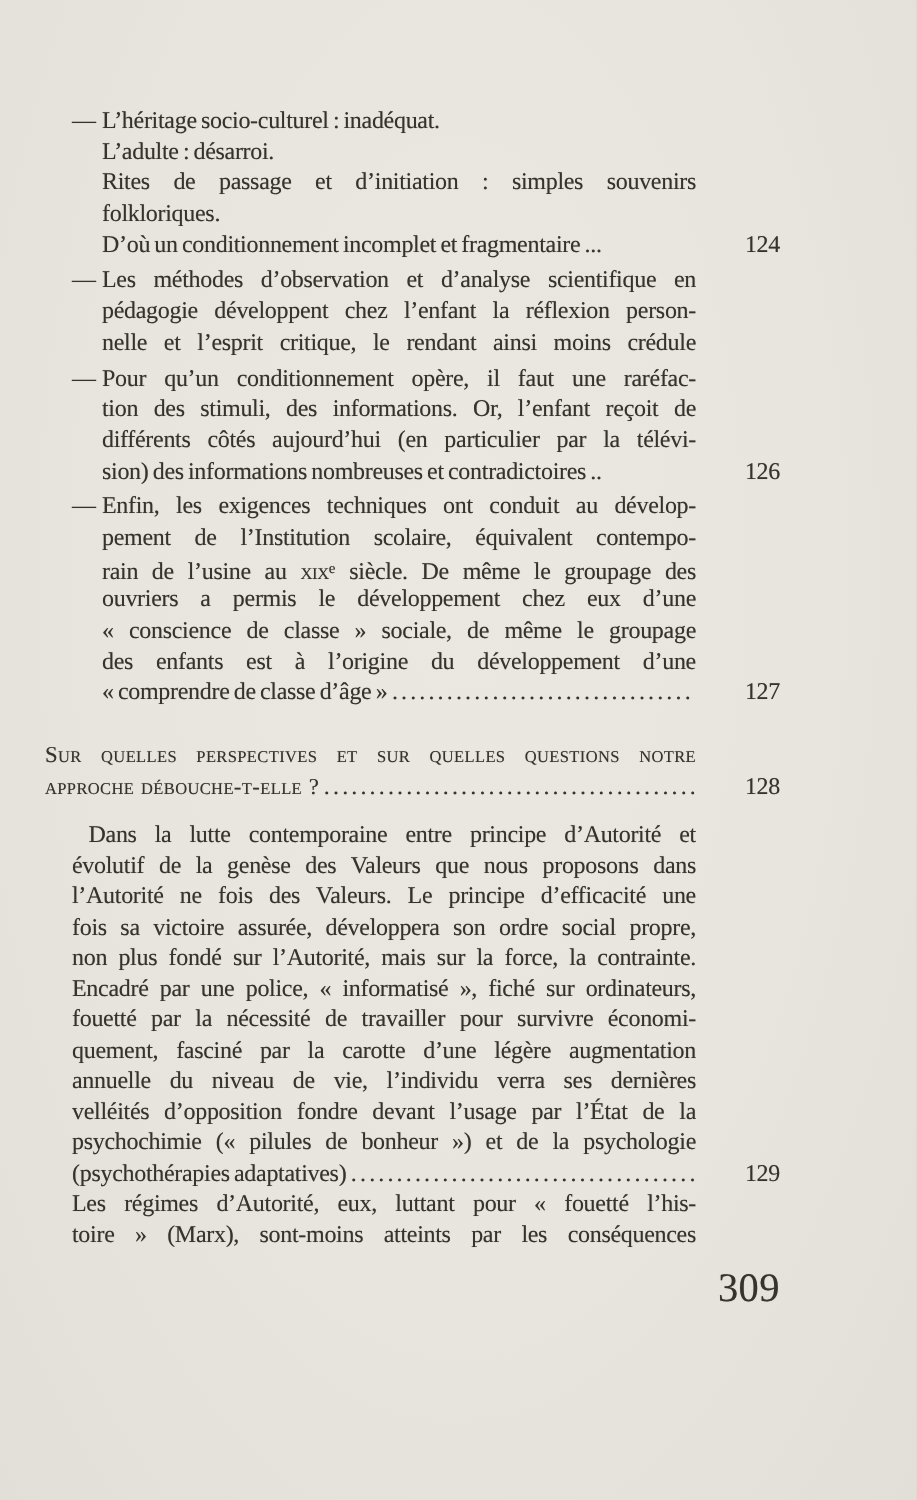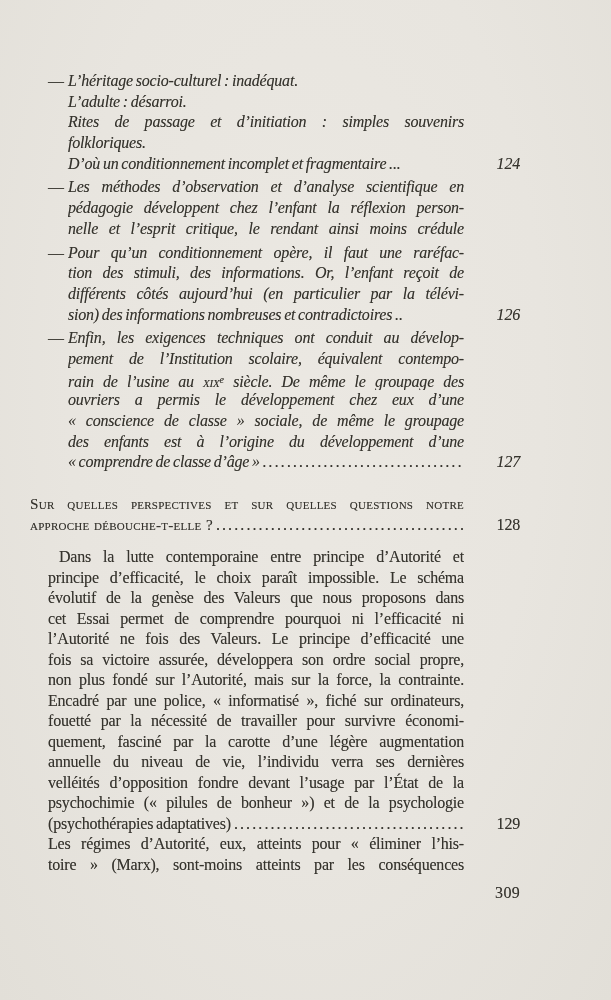--- a/index.html
+++ b/index.html
@@ -8,39 +8,39 @@
     position:relative;width:611px;height:1000px;margin:0 auto;
     background:radial-gradient(ellipse at 50% 38%, #ebe8e2 0%, #e8e5df 55%, #e2dfd8 100%);
     font-family:"Liberation Serif","DejaVu Serif",serif;
     color:#35332d;
     text-shadow:0 0 .5px rgba(53,51,45,.45);
     overflow:hidden;
   }
   .toc{position:absolute;left:48px;top:71px;width:472px;}
   .entry{display:flex;margin-bottom:3px;}
   .dash{flex:0 0 20px;line-height:20.7px;font-size:16px;}
-  .ebody{flex:1;min-width:0;font-style:italic;}
+  .ebody{flex:1;min-width:0;}
   .ln{line-height:20.7px;height:20.7px;font-size:16px;letter-spacing:-0.2px;word-spacing:-1px;}
   .ln:not(.lnrow){margin-right:56px;}
   .j{text-align:justify;overflow:hidden;}
   .j::after{content:"";display:inline-block;width:100%;height:0;}
   .l{text-align:left;}
   .lnrow{display:flex;align-items:center;}
   .lt{flex:0 0 auto;white-space:nowrap;}
   .fill{flex:1 1 auto;overflow:hidden;white-space:nowrap;margin:0 3px;}
   .fill.dots::after{content:".....................................................................................";letter-spacing:2.1px;}
   .fill.blank::after{content:"";}
   .pg{flex:0 0 54px;text-align:right;}
   .heading{margin:21px 0 12px -18px;}
   .hl{font-variant:small-caps;font-size:15.2px;letter-spacing:0.25px;word-spacing:0.5px;}
   .para .ln{line-height:20.5px;height:20.5px;}
   .indent{padding-left:11px;}
   .sc{font-variant:small-caps;}
   .sup{font-size:10px;vertical-align:4px;letter-spacing:0;}
-  .folio{position:absolute;right:91px;top:884px;font-size:16px;letter-spacing:0.3px;}
+  .folio{position:absolute;right:91px;top:843px;font-size:27px;letter-spacing:0.3px;}
 </style>
 </head>
 <body>
 
 <div class="page">
   <div class="toc">
 
     <section class="entry">
       <span class="dash">—</span>
       <div class="ebody">
@@ -100,37 +100,35 @@
       <div class="ln j hl">Sur quelles perspectives et sur quelles questions notre</div>
       <div class="ln lnrow">
         <span class="lt hl">approche débouche-t-elle ?</span>
         <span class="fill dots"></span>
         <span class="pg">128</span>
       </div>
     </section>
 
     <section class="para">
       <div class="ln j indent">Dans la lutte contemporaine entre principe d’Autorité et</div>
-      <div class="ln j">principe d’efficacité, le choix paraît impossible. Le schéma</div>
       <div class="ln j">évolutif de la genèse des Valeurs que nous proposons dans</div>
-      <div class="ln j">cet Essai permet de comprendre pourquoi ni l’efficacité ni</div>
       <div class="ln j">l’Autorité ne fois des Valeurs. Le principe d’efficacité une</div>
       <div class="ln j">fois sa victoire assurée, développera son ordre social propre,</div>
       <div class="ln j">non plus fondé sur l’Autorité, mais sur la force, la contrainte.</div>
       <div class="ln j">Encadré par une police, « informatisé », fiché sur ordinateurs,</div>
       <div class="ln j">fouetté par la nécessité de travailler pour survivre économi-</div>
       <div class="ln j">quement, fasciné par la carotte d’une légère augmentation</div>
       <div class="ln j">annuelle du niveau de vie, l’individu verra ses dernières</div>
       <div class="ln j">velléités d’opposition fondre devant l’usage par l’État de la</div>
       <div class="ln j">psychochimie (« pilules de bonheur ») et de la psychologie</div>
       <div class="ln lnrow">
         <span class="lt">(psychothérapies adaptatives)</span>
         <span class="fill dots"></span>
         <span class="pg">129</span>
       </div>
-      <div class="ln j">Les régimes d’Autorité, eux, atteints pour « éliminer l’his-</div>
+      <div class="ln j">Les régimes d’Autorité, eux, luttant pour « fouetté l’his-</div>
       <div class="ln j">toire » (Marx), sont-moins atteints par les conséquences</div>
     </section>
 
   </div>
 
   <div class="folio">309</div>
 </div>
 
 </body></html>

